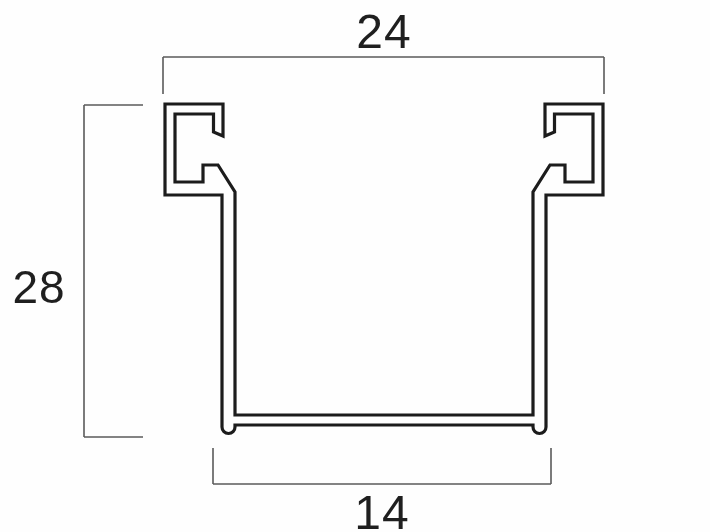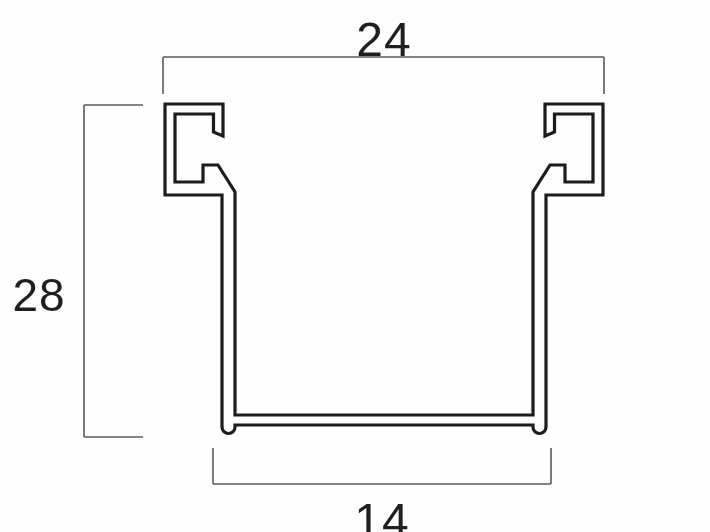--- a/index.html
+++ b/index.html
@@ -35,21 +35,20 @@
   }
   .dim-label {
     position: absolute;
     width: 120px;
     text-align: center;
     font-size: 48px;
     line-height: 1;
     color: #1f1f1f;
     letter-spacing: 1px;
     user-select: none;
-    margin-top: 8px;
   }
   #label-top-width    { left: 324px; top: 8px;   }
   #label-left-height  { left: -21px; top: 264px; font-size: 46px; }
   #label-bottom-width { left: 322px; top: 489px; }
 </style>
 </head>
 <body>
 
 <div id="stage">
 

